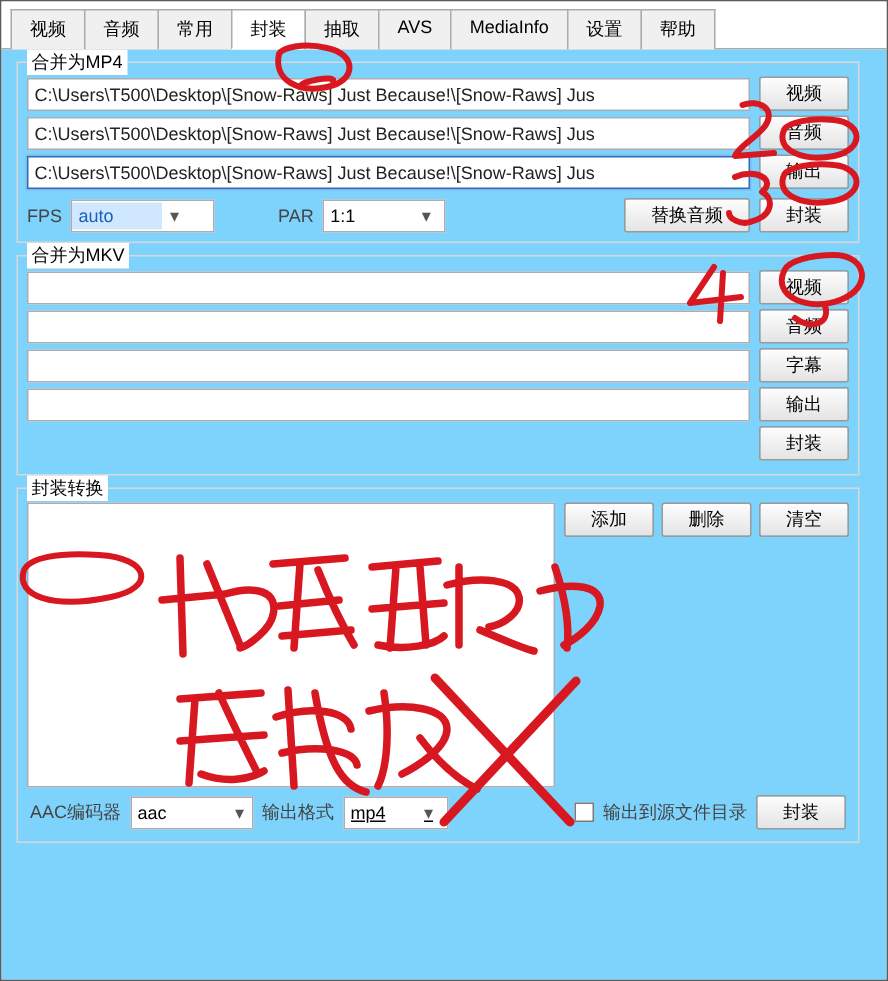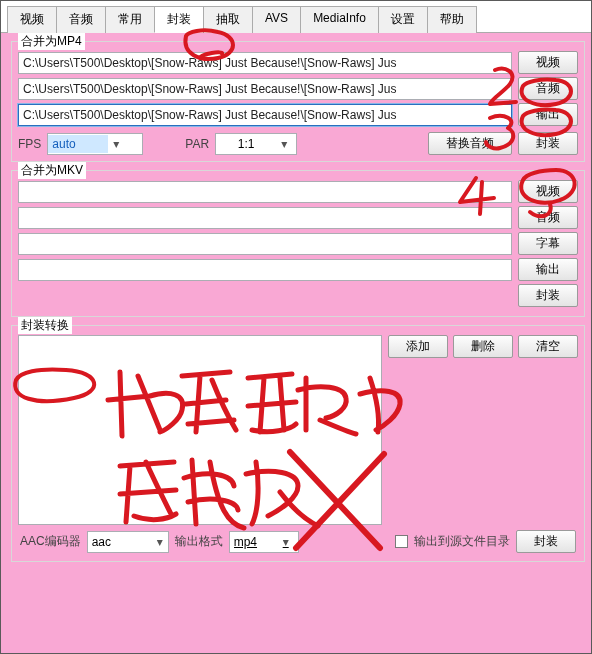--- a/index.html
+++ b/index.html
@@ -9,21 +9,21 @@
   .titlebar .logo { width:16px; height:16px; margin-right:6px; background:#8e1b3d; border-radius:50%; position:relative; }
   .titlebar .logo::after{content:""; position:absolute; inset:3px; border:2px solid #fff; border-radius:50%;}
   .titlebar .title { flex:1; color:#333; }
   .winbtns { display:flex; gap:0; }
   .winbtn { width:42px; height:20px; border:1px solid #7aa3c8; background:linear-gradient(#eaf3fb,#cde4f6); display:flex; align-items:center; justify-content:center; }
   .winbtn.close { width:52px; background:linear-gradient(#f08080,#d43a2b); border-color:#a82c20; }
   .winbtn svg{width:12px;height:12px;}
   .tabs { display:flex; background:#fff; border-bottom:1px solid #ababab; padding:4px 6px 0 6px; gap:0;}
   .tab { padding:4px 12px; border:1px solid #ababab; border-bottom:none; margin-right:-1px; background:#f0f0f0; cursor:pointer; white-space:nowrap; position:relative; top:1px;}
   .tab.active { background:#fff; border-bottom:1px solid #fff; }
-  .content { flex:1; background:#f9a8d4; padding:4px 4px 6px 8px; overflow:hidden;}
+  .content { flex:1; background:#7dd3fc; padding:4px 16px 6px 8px; overflow:hidden;}
   .grp { border:1px solid #d8d8d8; margin:4px 2px 8px 2px; padding:6px 6px 6px 6px; position:relative; }
   .grp-title { position:absolute; top:-9px; left:6px; background:#fff; padding:0 3px; font-size:12px;}
   .row { display:flex; align-items:center; gap:6px; margin:3px 0;}
   .pathbox { flex:1; height:22px; border:1px solid #abadb3; background:#fff; padding:2px 4px; line-height:17px; white-space:nowrap; overflow:hidden; color:#222;}
   .pathbox.hl { border:1px solid #2a6fbf; outline:1px solid #86b7e8;}
   .btn { width:60px; height:23px; border:1px solid #9a9a9a; background:linear-gradient(#fdfdfd,#e4e4e4); text-align:center; line-height:21px; cursor:pointer; border-radius:2px;}
   .btn.wide{width:84px;}
   .rightcol{width:60px; flex:none;}
   .fpsrow { display:flex; align-items:center; gap:6px; margin-top:6px;}
   .lbl{color:#444;}
@@ -72,21 +72,21 @@
       </div>
       <div class="fpsrow">
         <span class="lbl">FPS</span>
         <div class="combo" style="width:96px;">
           <input style="width: 60px; background: rgb(207, 232, 255); color: rgb(21, 96, 189);" value="auto">
           <span class="arrow">▾</span>
         </div>
         <span style="width:30px;"></span>
         <span class="lbl">PAR</span>
         <div class="combo" style="width:82px;">
-          <input style="width: 60px; text-align: center;" value="1:1">
+          <input style="width: 60px;" value="1:1">
           <span class="arrow">▾</span>
         </div>
         <div style="flex:1"></div>
         <div class="btn wide">替换音频</div>
         <div class="btn rightcol">封装</div>
       </div>
     </div>
 
     <div class="grp">
       <div class="grp-title">合并为MKV</div>

